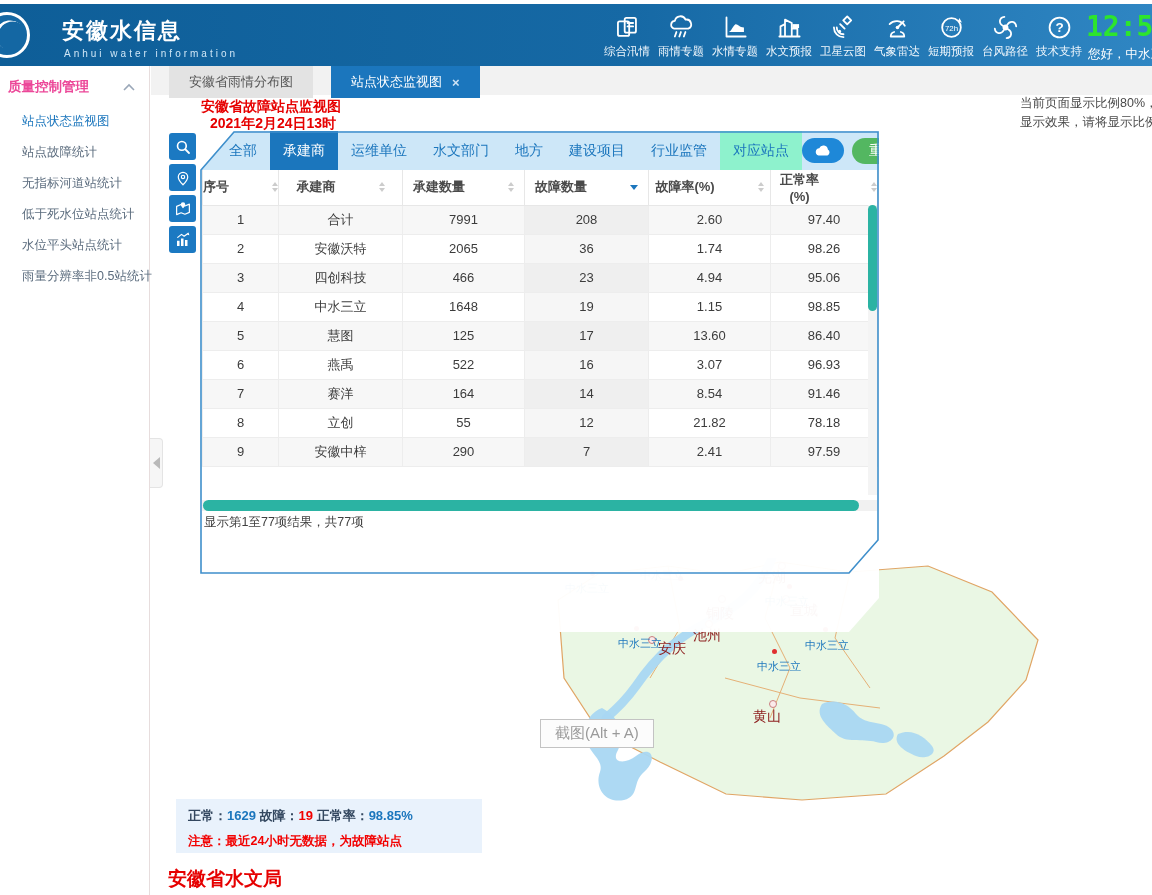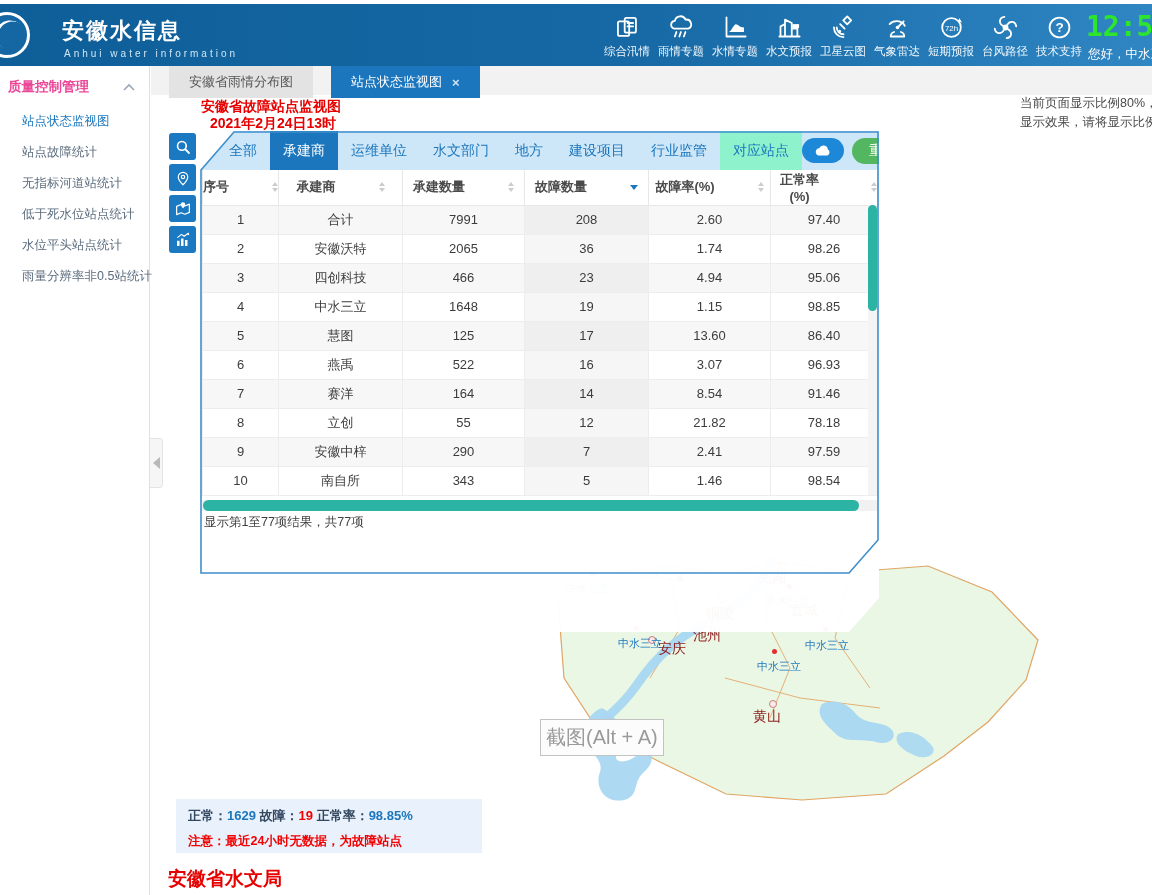--- a/index.html
+++ b/index.html
@@ -55,21 +55,21 @@
   .tool-btn svg { width:18px; height:18px; }
 
   
   .map-wrap { position:absolute; left:540px; top:558px; width:520px; height:250px; }
   .map-wrap svg.base { position:absolute; left:0; top:0; }
   .city-label { position:absolute; color:#8c1b1b; font-size:14px; white-space:nowrap; cursor:pointer; }
   .city-marker { position:absolute; width:8px; height:8px; border:1.5px solid #c97f7f; border-radius:50%; background:#fbeaea; }
   .sta-label { position:absolute; color:#1b76bd; font-size:11px; white-space:nowrap; cursor:pointer; }
   .sta-dot { position:absolute; width:5px; height:5px; border-radius:50%; background:#e03030; }
   .snip-tip { position:absolute; left:540px; top:719px; background:#fcfcfc; border:1px solid #c3c3c3;
-              color:#9a9a9a; font-size:20px; padding:4px 5px; }
+              color:#9a9a9a; font-size:15px; padding:4px 14px; }
 
   
   .panel { position:absolute; left:200px; top:131px; width:679px; height:501px; background:rgba(255,255,255,0.97);
            clip-path:polygon(34px 0, 100% 0, 100% calc(100% - 34px), calc(100% - 30px) 100%, 0 100%, 0 39px); }
   .panel-border { position:absolute; left:0; top:0; pointer-events:none; }
   .fbar { position:absolute; left:0; top:0; width:100%; height:39px; background:#cde7f8; display:flex; align-items:stretch; padding-left:16px; }
   .ftab { display:flex; align-items:center; padding:0 13px; font-size:14px; color:#1b76bd; cursor:pointer; white-space:nowrap; }
   .ftab.active { background:#1b76bd; color:#fff; }
   .ftab.highlight { background:#8ef2cd; }
   .fbar-right { margin-left:auto; display:flex; align-items:center; padding-right:10px; }
@@ -461,28 +461,20 @@
             <td>78.18</td>
           </tr>
           <tr class="odd">
             <td>9</td>
             <td>安徽中梓</td>
             <td>290</td>
             <td class="sortcol">7</td>
             <td>2.41</td>
             <td>97.59</td>
           </tr>
-          <tr>
-            <td>10</td>
-            <td>南自所</td>
-            <td>343</td>
-            <td class="sortcol">5</td>
-            <td>1.46</td>
-            <td>98.54</td>
-          </tr>
         </tbody>
     </table>
 
     <div class="vscroll-track"></div>
     <div class="vscroll"></div>
     <div class="hscroll-track"></div>
     <div class="hscroll"></div>
     <div class="result-note">显示第1至77项结果，共77项</div>
   </div>
   <svg class="panel-border" style="left:200px;top:131px" width="679" height="443">

